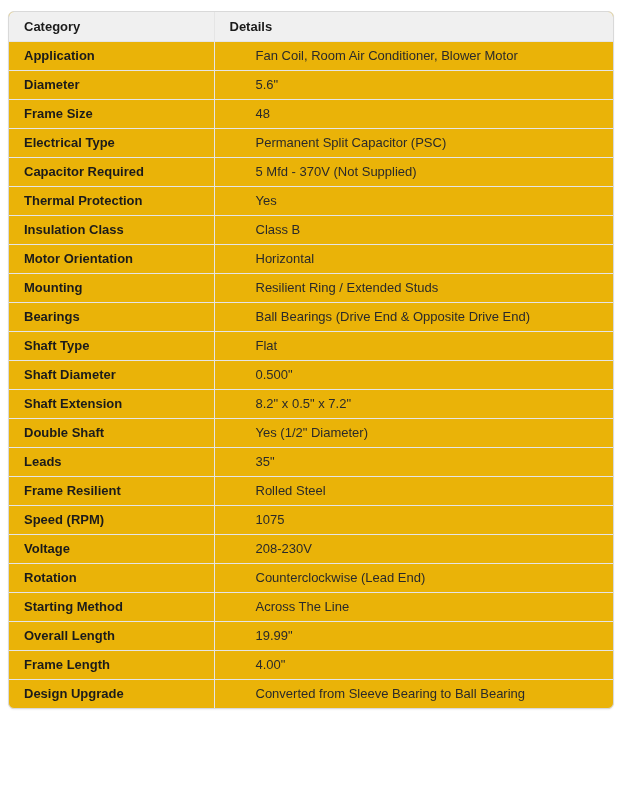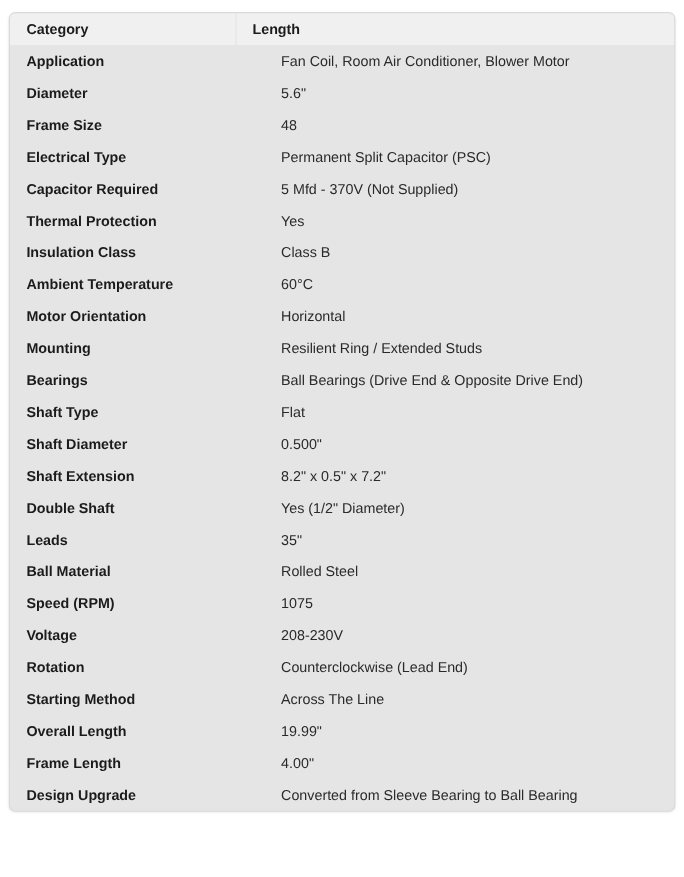--- a/index.html
+++ b/index.html
@@ -13,21 +13,21 @@
     width: 622px;
     height: 797px;
     background: #ffffff;
   }
   .table-card {
     margin: 11px 8px 7px 8px;
     border: 1px solid #d9d9d9;
     border-radius: 6px;
     overflow: hidden;
     box-shadow: 0 1px 2px rgba(0,0,0,0.06);
-    background: #e5e5e5;
+    background: #eab308;
   }
   table.spec-table {
     width: 100%;
     border-collapse: collapse;
     font-size: 13px;
     color: #1f1f1f;
   }
   table.spec-table th,
   table.spec-table td {
     text-align: left;
@@ -62,21 +62,21 @@
 </style>
 </head>
 <body>
 
 <div class="page">
   <div class="table-card">
     <table class="spec-table">
       <thead>
         <tr>
           <th>Category</th>
-          <th>Length</th>
+          <th>Details</th>
         </tr>
       </thead>
       <tbody>
           <tr>
             <td>Application</td>
             <td>Fan Coil, Room Air Conditioner, Blower Motor</td>
           </tr>
           <tr>
             <td>Diameter</td>
             <td>5.6"</td>
@@ -93,24 +93,20 @@
             <td>Capacitor Required</td>
             <td>5 Mfd - 370V (Not Supplied)</td>
           </tr>
           <tr>
             <td>Thermal Protection</td>
             <td>Yes</td>
           </tr>
           <tr>
             <td>Insulation Class</td>
             <td>Class B</td>
-          </tr>
-          <tr>
-            <td>Ambient Temperature</td>
-            <td>60°C</td>
           </tr>
           <tr>
             <td>Motor Orientation</td>
             <td>Horizontal</td>
           </tr>
           <tr>
             <td>Mounting</td>
             <td>Resilient Ring / Extended Studs</td>
           </tr>
           <tr>
@@ -131,21 +127,21 @@
           </tr>
           <tr>
             <td>Double Shaft</td>
             <td>Yes (1/2" Diameter)</td>
           </tr>
           <tr>
             <td>Leads</td>
             <td>35"</td>
           </tr>
           <tr>
-            <td>Ball Material</td>
+            <td>Frame Resilient</td>
             <td>Rolled Steel</td>
           </tr>
           <tr>
             <td>Speed (RPM)</td>
             <td>1075</td>
           </tr>
           <tr>
             <td>Voltage</td>
             <td>208-230V</td>
           </tr>

